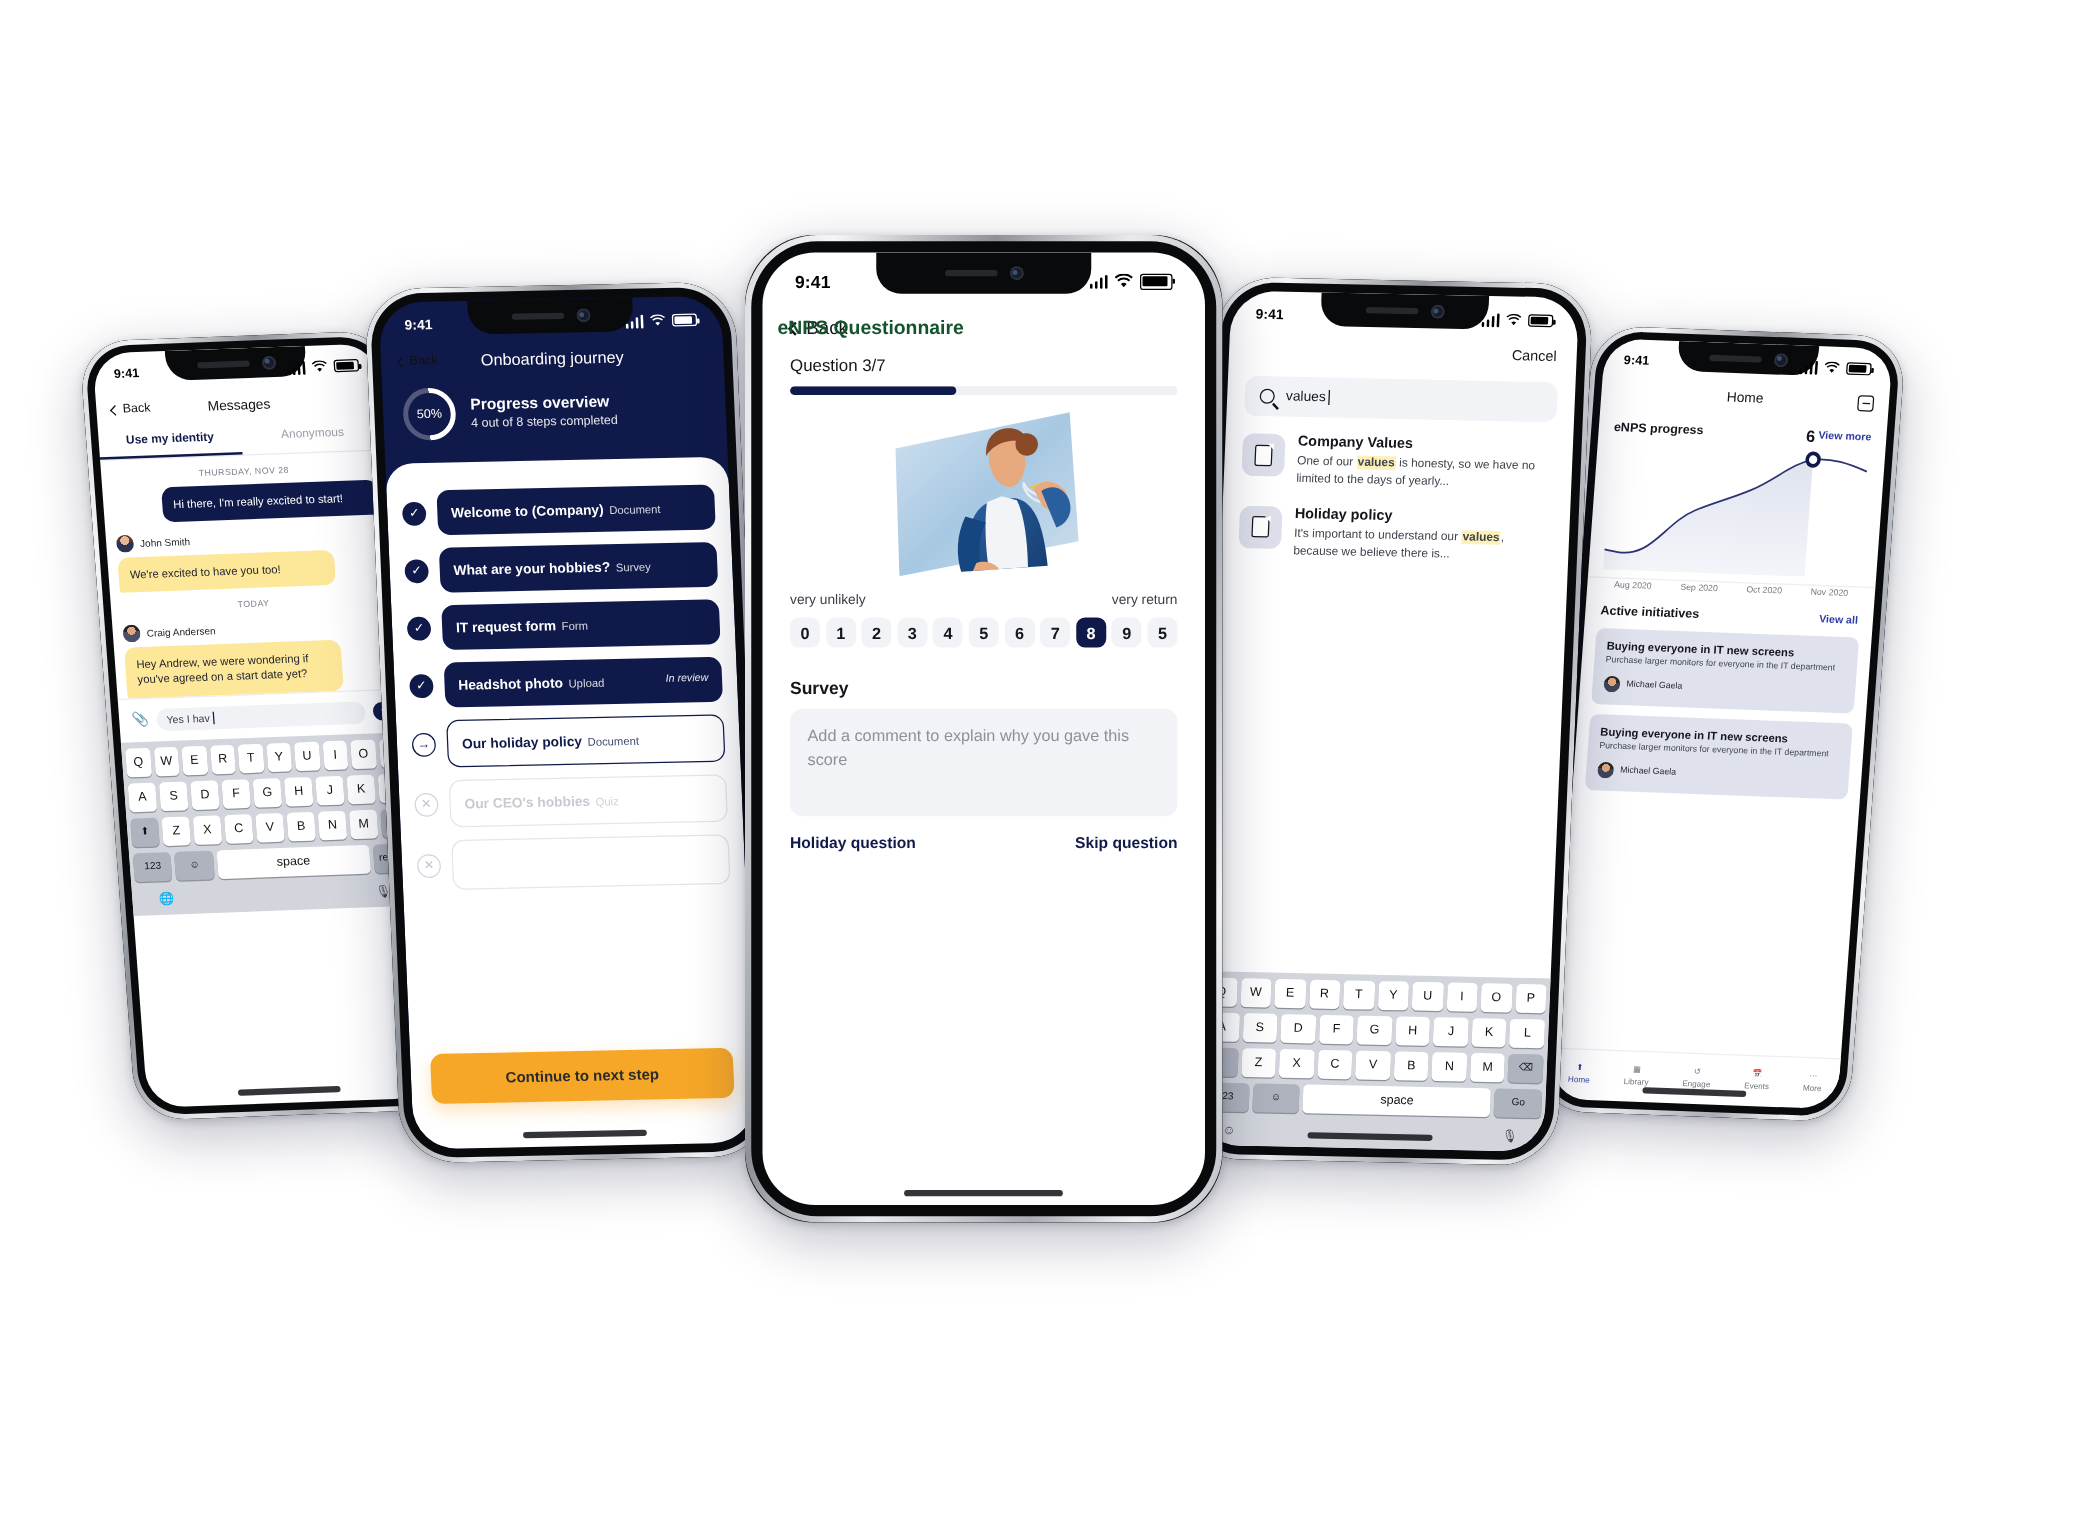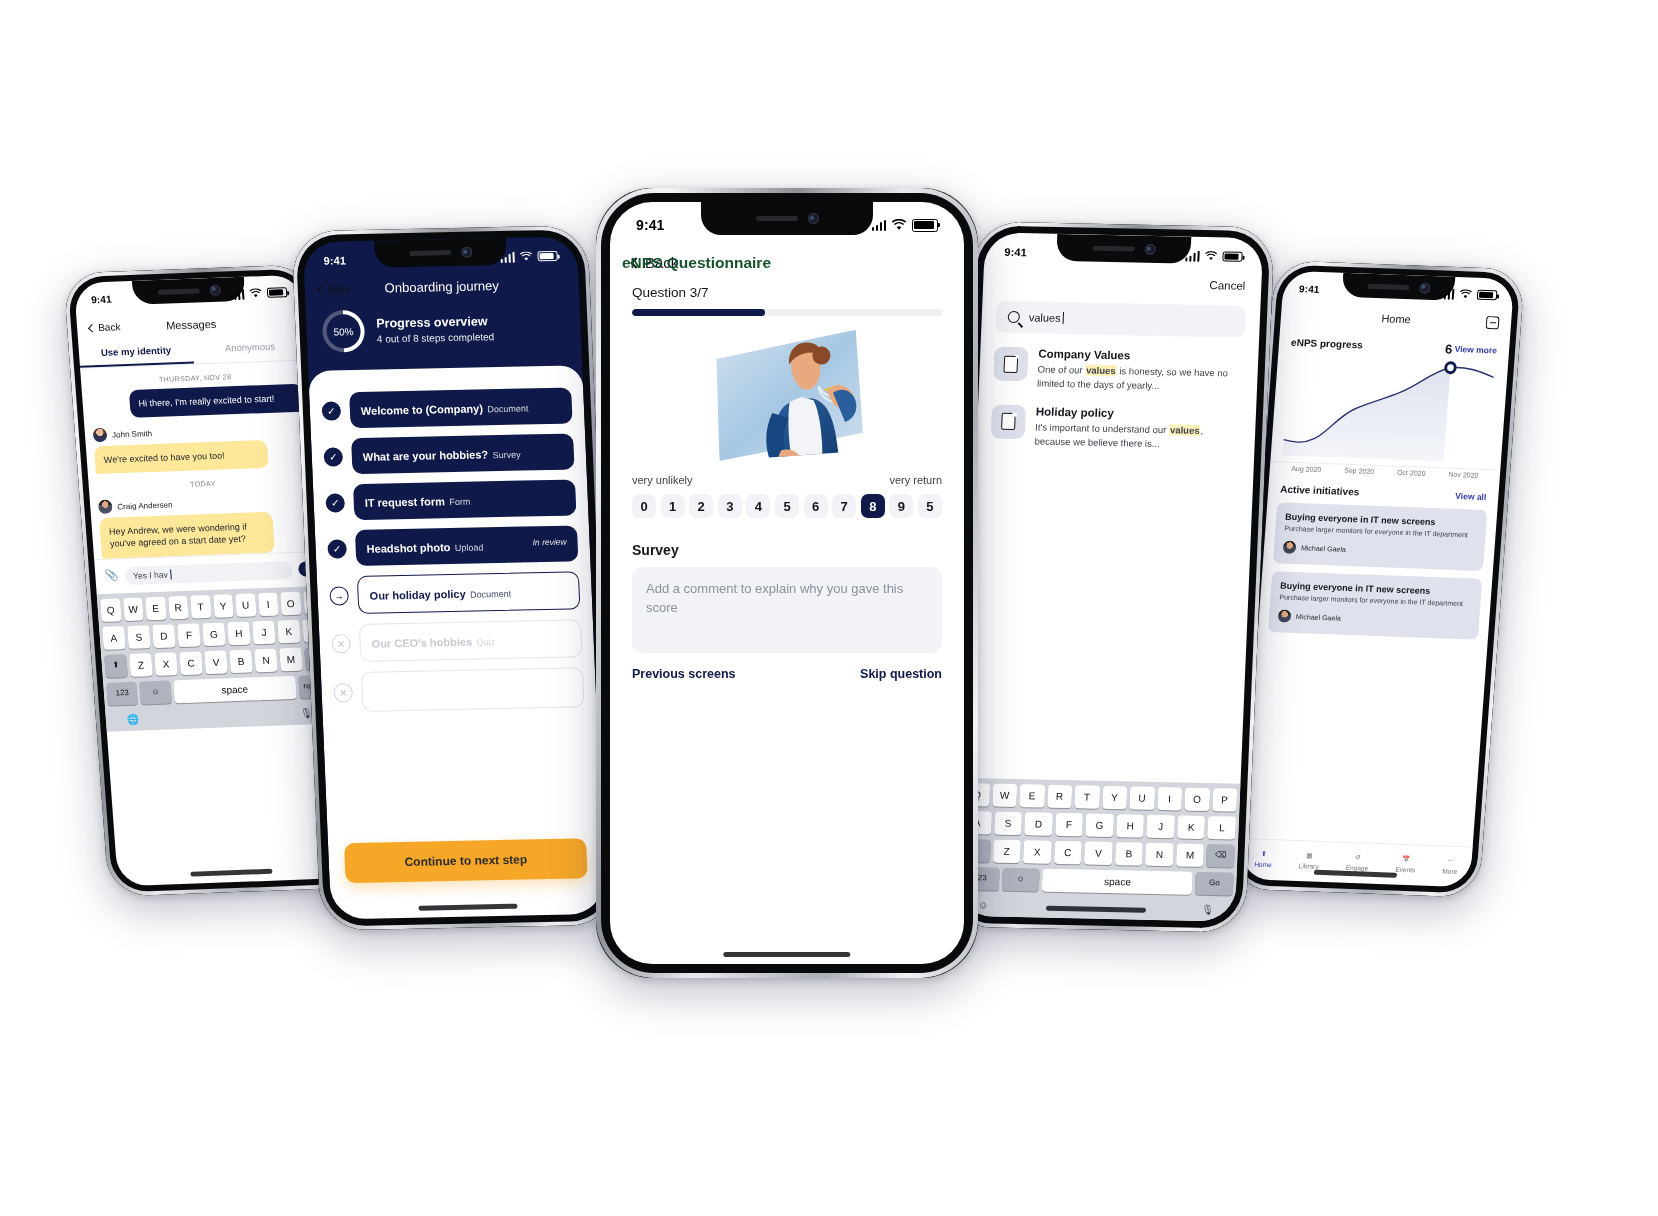--- a/index.html
+++ b/index.html
@@ -538,21 +538,21 @@
         <span class="sc">7</span>
         <span class="sc on">8</span>
         <span class="sc">9</span>
         <span class="sc">5</span>
       </div>
 
       <div class="cmt-lbl">Survey</div>
       <div class="cmt">Add a comment to explain why you gave this score</div>
 
       <div class="qlinks">
-        <span>Previous screens</span>
+        <span>Holiday question</span>
         <span>Skip question</span>
       </div>
       <div class="homebar"></div>
     </div>
   </div>
 
   <div class="phone" id="p4">
     <div class="bezel"></div>
     <div class="frameinner"></div>
     <div class="screen">

